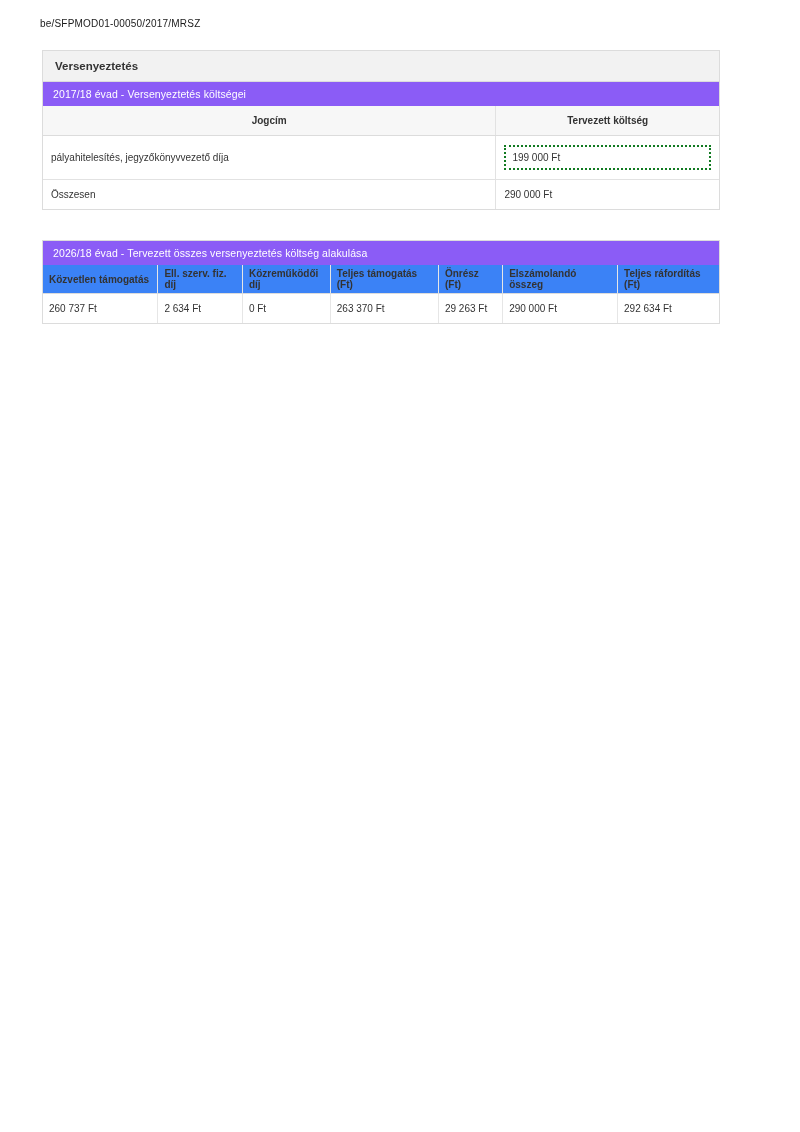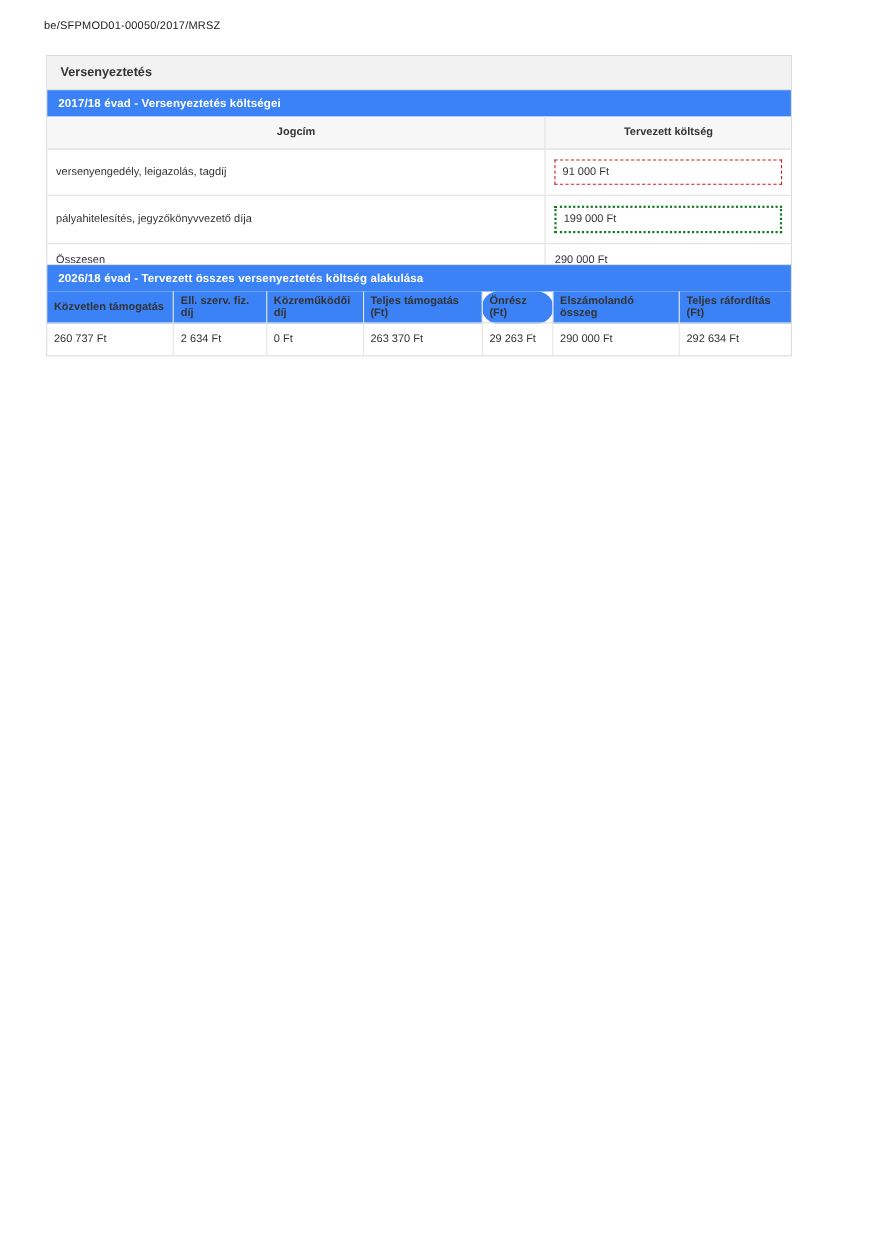--- a/index.html
+++ b/index.html
@@ -46,24 +46,24 @@
     background: #f2f2f2;
     border-bottom: 1px solid #dcdcdc;
     font-size: 11.5px;
     font-weight: bold;
     color: #333333;
     padding: 9px 12px;
     box-sizing: border-box;
   }
 
   .subhead {
-    background: #3b82f6;
+    background: #8b5cf6;
     color: #ffffff;
     font-size: 10.5px;
-    font-weight: bold;
+    font-weight: normal;
     padding: 6px 10px;
     box-sizing: border-box;
     letter-spacing: 0.1px;
   }
 
   table.grid {
     width: 100%;
     border-collapse: collapse;
     font-size: 10px;
     table-layout: fixed;
@@ -138,21 +138,21 @@
     padding: 9px 6px;
     text-align: left;
     box-sizing: border-box;
   }
   table.summary td:last-child { border-right: none; }
 
   .w1 { width: 17.0%; }
   .w2 { width: 12.5%; }
   .w3 { width: 13.0%; }
   .w4 { width: 16.0%; }
-  .w5 { width: 9.5%; border-radius: 18px; }
+  .w5 { width: 9.5%; }
   .w6 { width: 17.0%; }
   .w7 { width: 15.0%; }
 
   
   .footer {
     position: absolute;
     left: 42px;
     right: 42px;
     bottom: 26px;
     height: 16px;
@@ -173,26 +173,20 @@
     <div class="panel-title">Versenyeztetés</div>
     <div class="subhead">2017/18 évad - Versenyeztetés költségei</div>
     <table class="grid">
       <thead>
         <tr>
           <th class="col-jogcim">Jogcím</th>
           <th class="col-koltseg" style="text-align:center;">Tervezett költség</th>
         </tr>
       </thead>
       <tbody>
-        <tr>
-          <td class="col-jogcim">versenyengedély, leigazolás, tagdíj</td>
-          <td class="col-koltseg">
-            <span class="cell-box box-red">91 000 Ft</span>
-          </td>
-        </tr>
         <tr>
           <td class="col-jogcim">pályahitelesítés, jegyzőkönyvvezető díja</td>
           <td class="col-koltseg">
             <span class="cell-box box-green">199 000 Ft</span>
           </td>
         </tr>
         <tr>
           <td class="col-jogcim">Összesen</td>
           <td class="col-koltseg">290 000 Ft</td>
         </tr>

